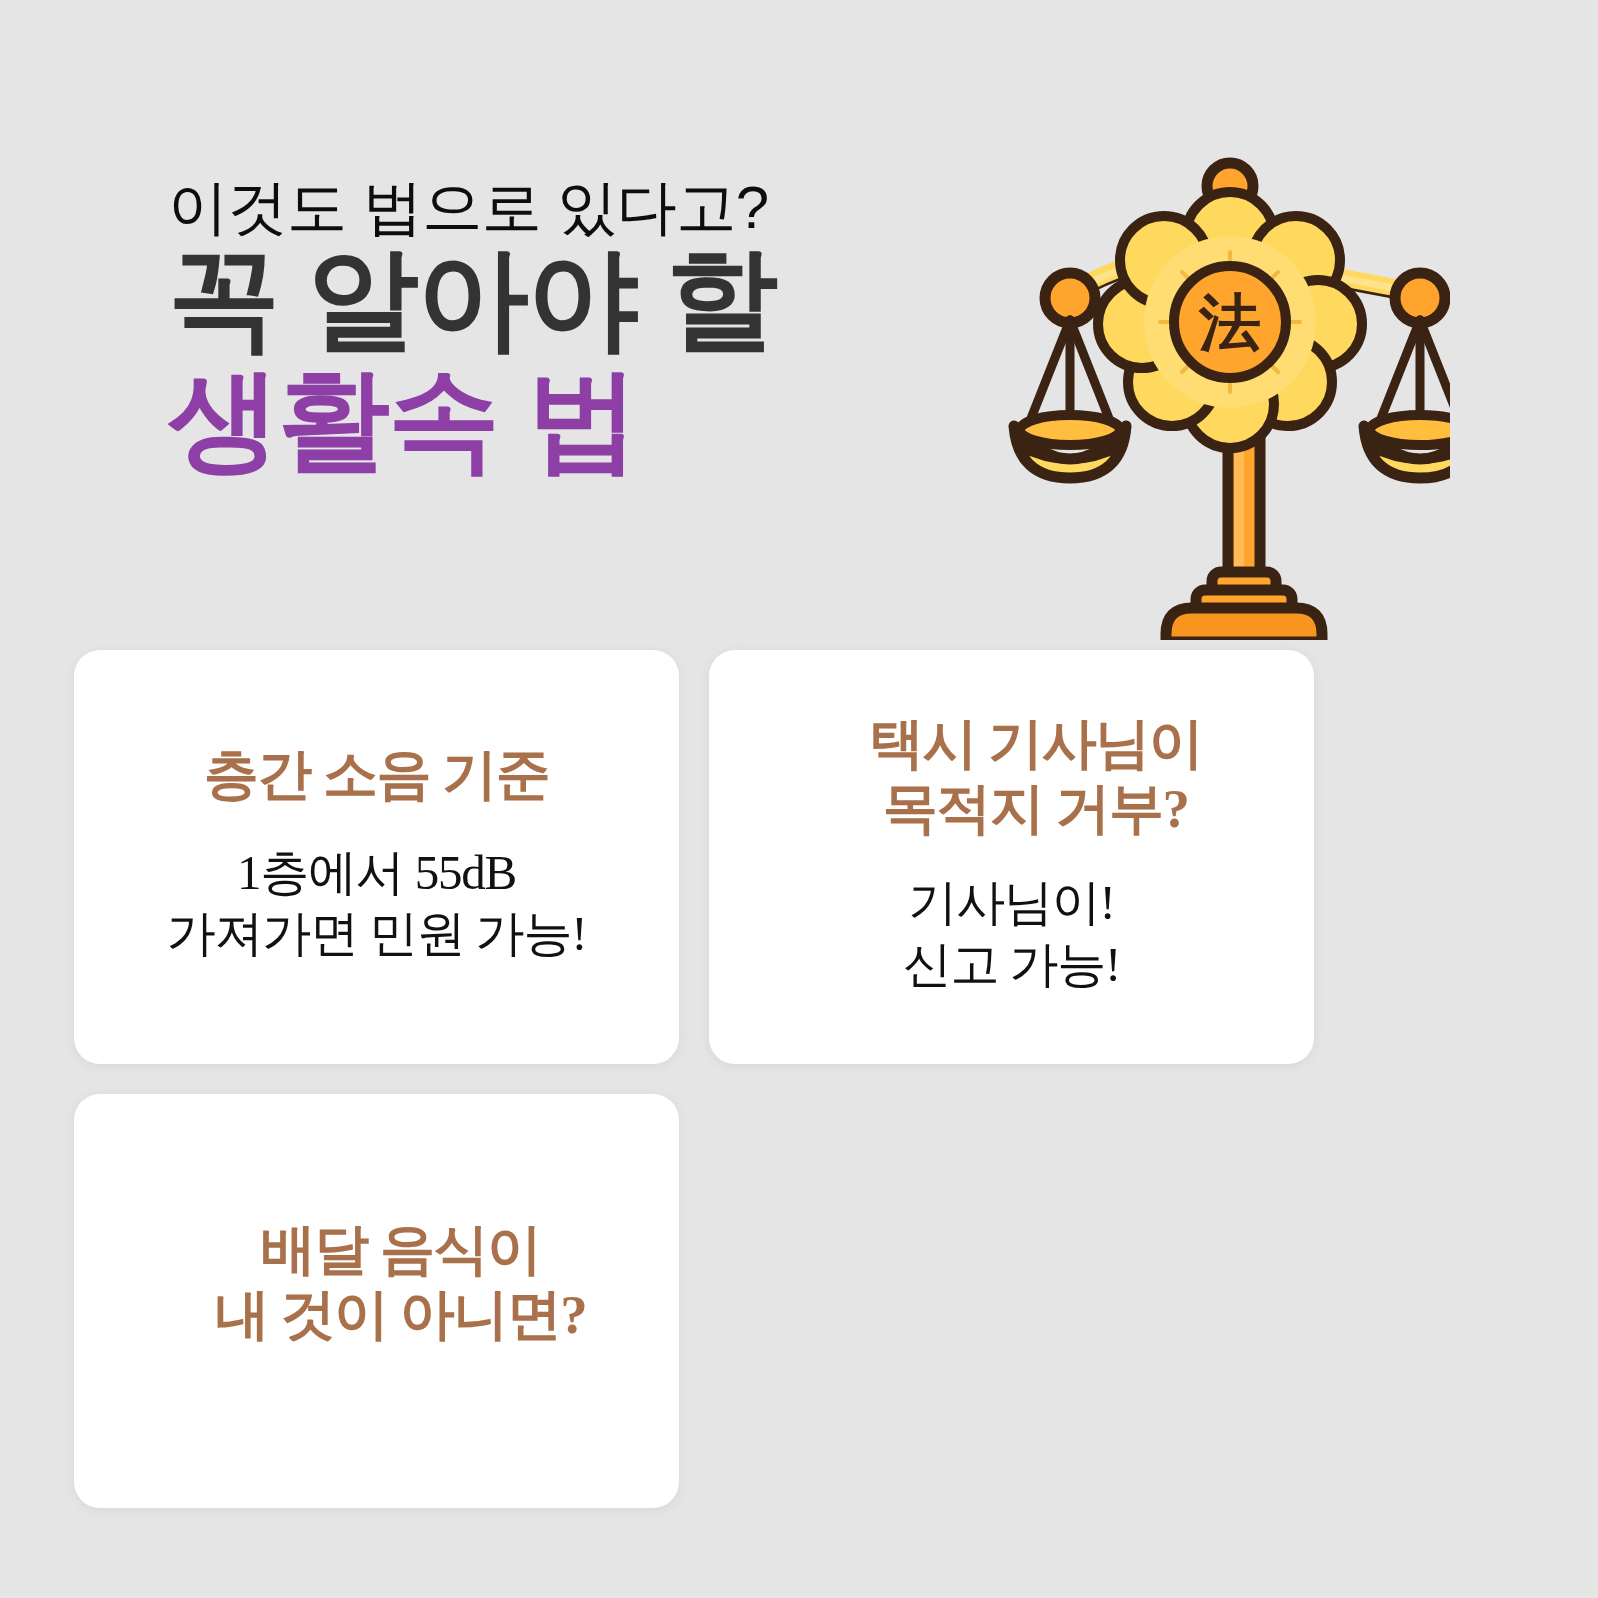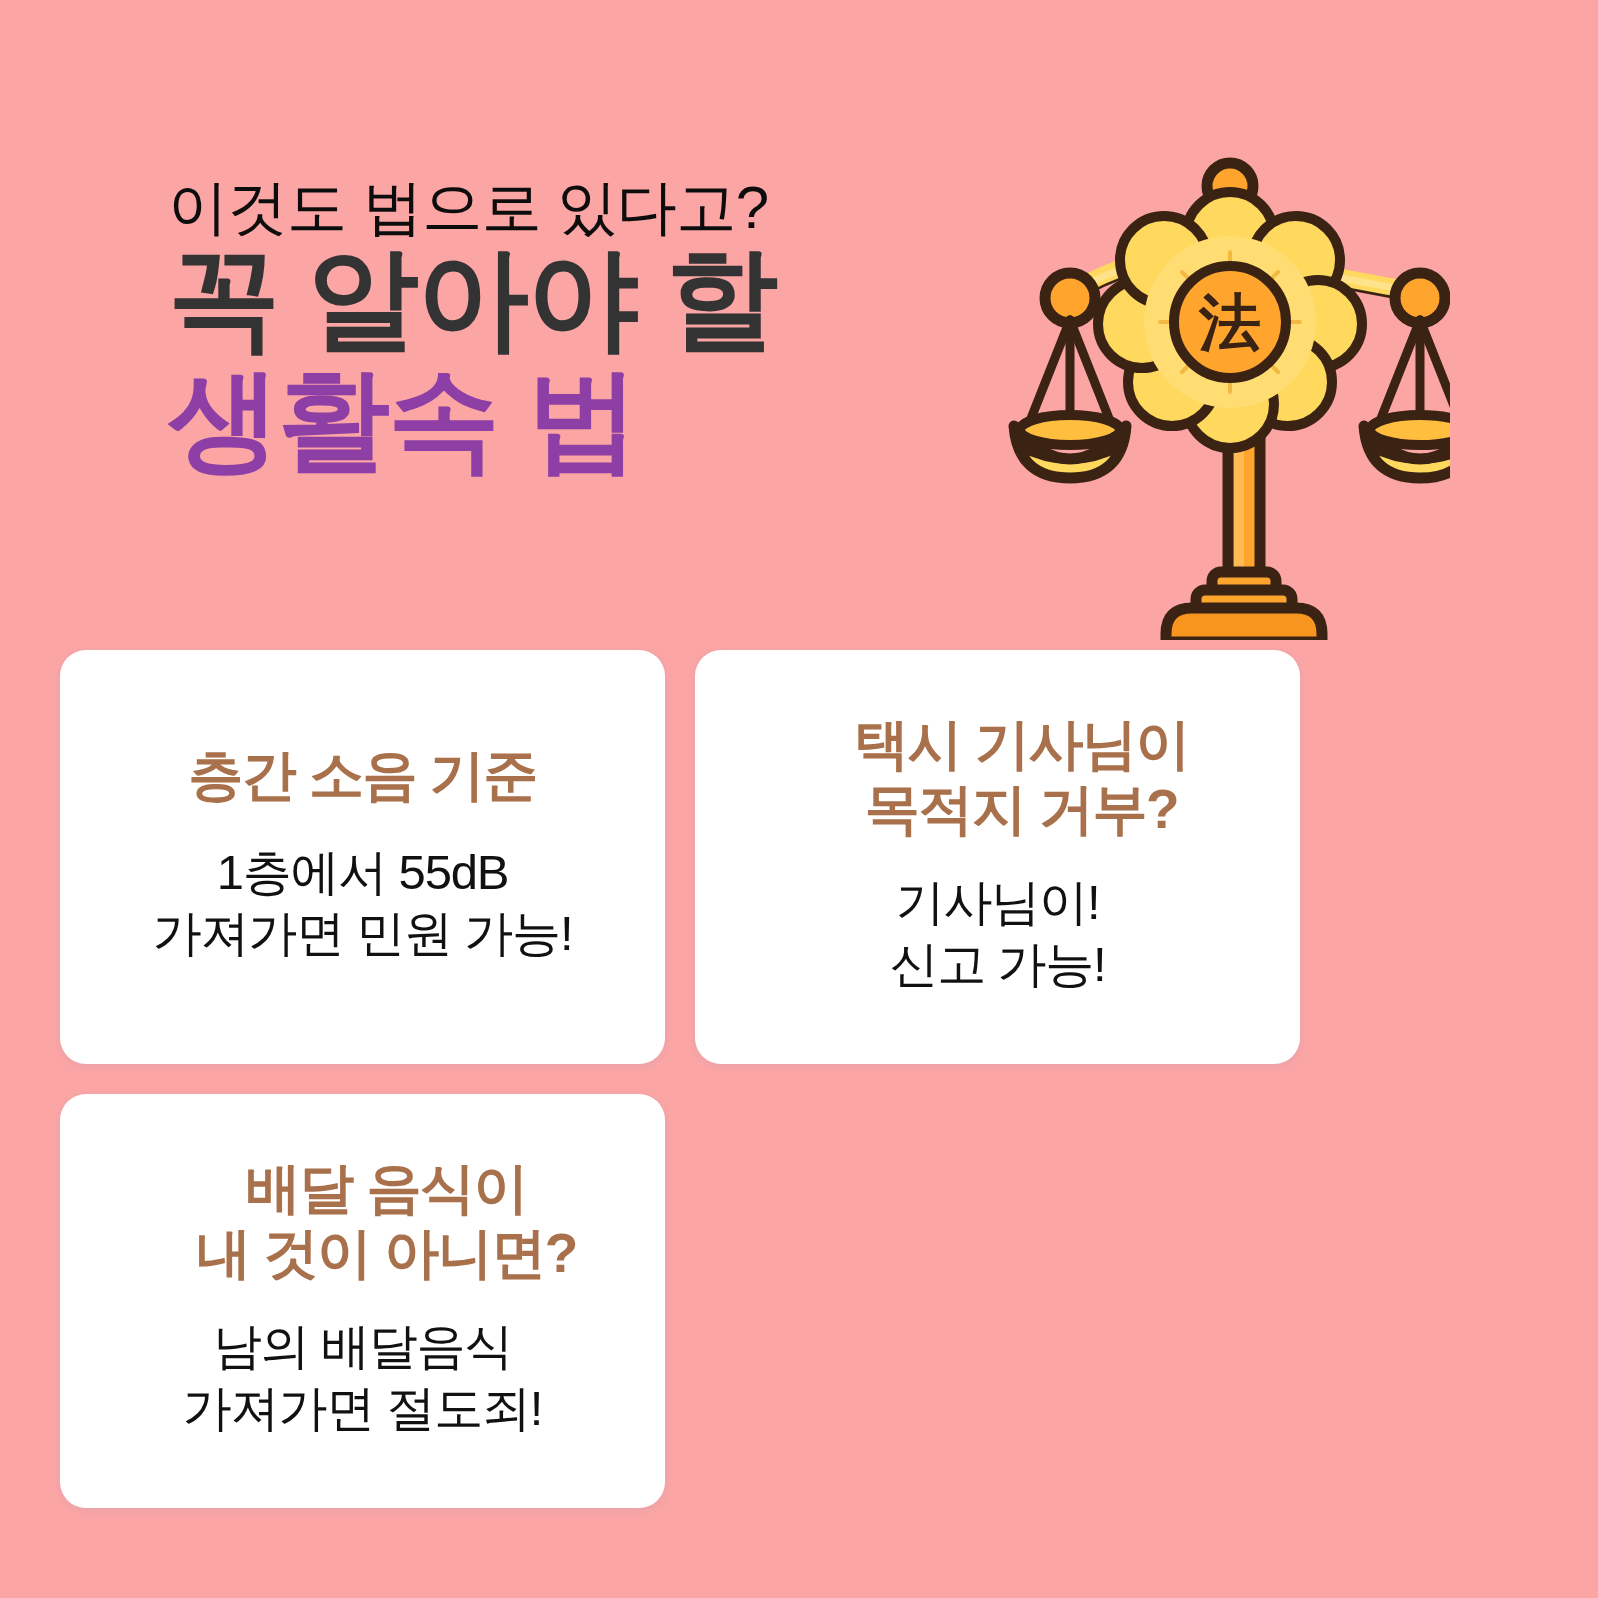--- a/index.html
+++ b/index.html
@@ -13,21 +13,21 @@
     background: #c6dcfc;
     font-family: "Liberation Sans", "DejaVu Sans", sans-serif;
     overflow: hidden;
     position: relative;
   }
 
   #poster {
     position: relative;
     width: 1598px;
     height: 1598px;
-    background: #fca5a5;
+    background: #e5e5e5;
     box-sizing: border-box;
   }
 
   
   .header {
     position: absolute;
     left: 0;
     top: 0;
     width: 1598px;
     height: 640px;
@@ -78,29 +78,30 @@
   }
   .scale-wrap svg {
     display: block;
     width: 450px;
     height: 500px;
   }
 
   
   .card-grid {
     position: absolute;
-    left: 60px;
+    left: 74px;
     top: 650px;
     width: 1240px;
     height: 858px;
     display: grid;
     grid-template-columns: 1fr 1fr;
     grid-template-rows: 1fr 1fr;
     column-gap: 30px;
     row-gap: 30px;
+    font-family: Liberation Serif, serif;
   }
 
   .card {
     background: #ffffff;
     border-radius: 26px;
     box-shadow: 0 2px 10px rgba(120, 150, 200, 0.16);
     display: flex;
     flex-direction: column;
     align-items: center;
     justify-content: center;
@@ -244,18 +245,16 @@
     <div class="card row2">
       <h2 class="card-title">택시 기사님이
 목적지 거부?</h2>
       <p class="card-body">기사님이!
 신고 가능!</p>
     </div>
 
     <div class="card row2">
       <h2 class="card-title">배달 음식이
 내 것이 아니면?</h2>
-      <p class="card-body">남의 배달음식
-가져가면 절도죄!</p>
     </div>
 
   </div>
 </div>
 
 </body></html>

